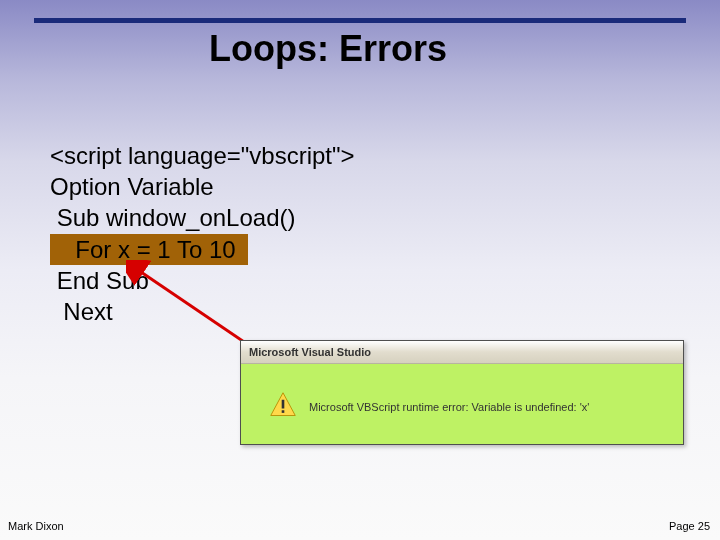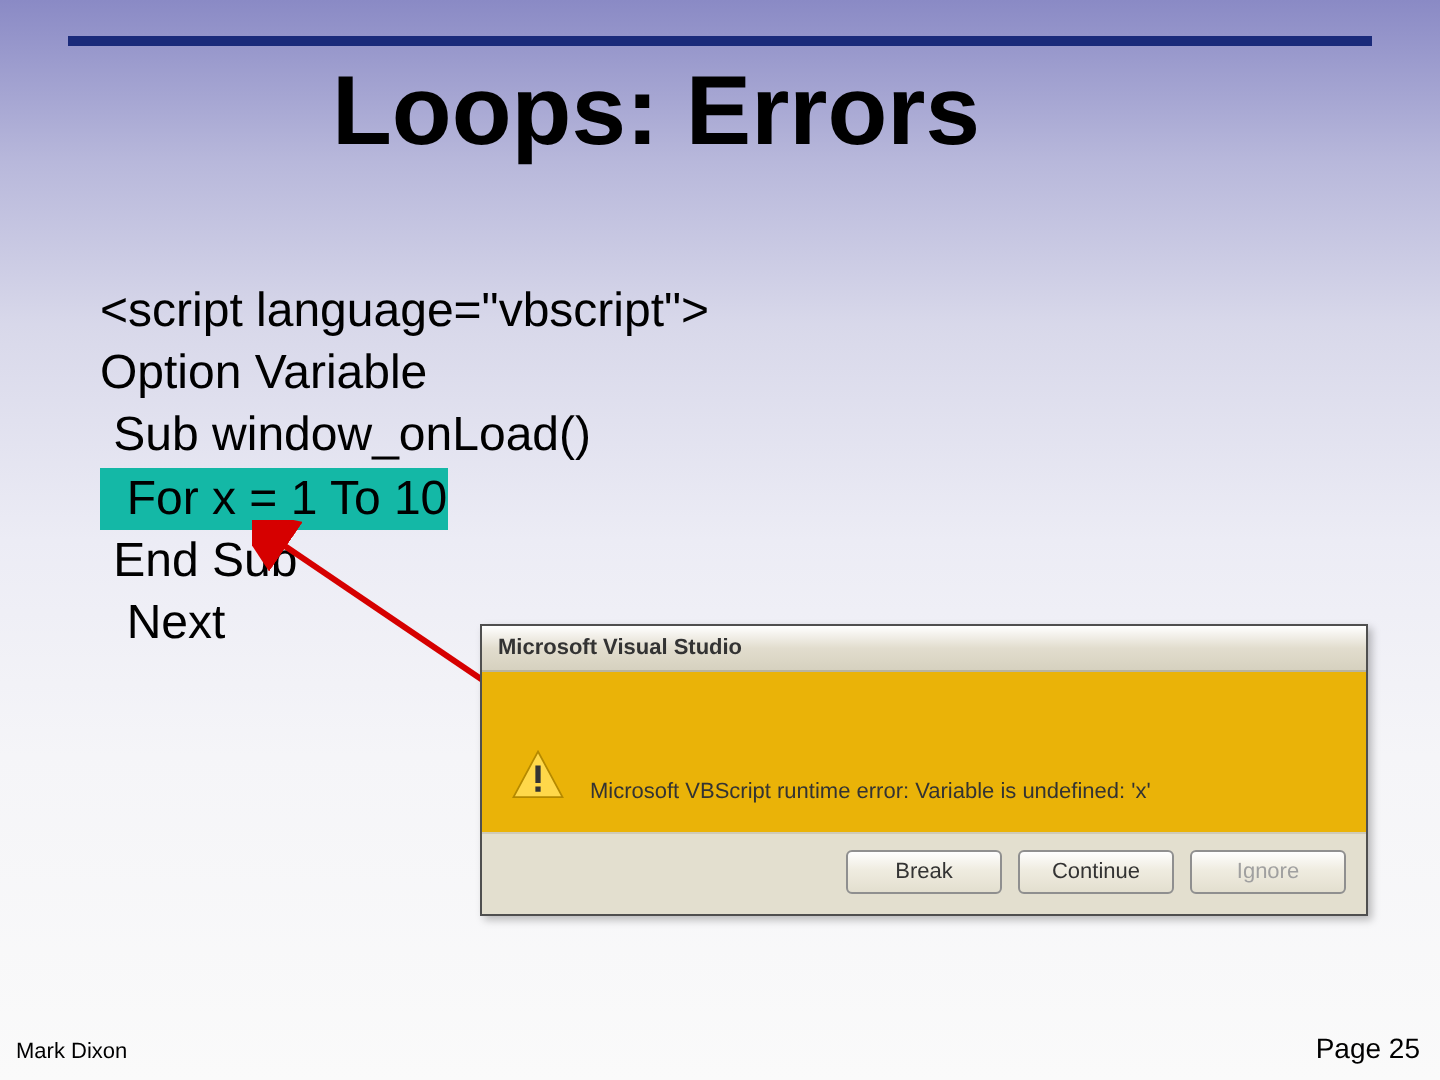--- a/index.html
+++ b/index.html
@@ -18,69 +18,70 @@
     right: 34px;
     height: 5px;
     background: #1a2a7a;
   }
   .title {
     position: absolute;
     top: 28px;
     left: 0;
     width: 656px;
     text-align: center;
-    font-size: 49px;
+    font-size: 36px;
     font-weight: bold;
     color: #000;
   }
   .code {
     position: absolute;
     top: 140px;
     left: 50px;
     font-size: 24px;
     line-height: 1.3;
     color: #000;
   }
   .code .line { white-space: pre; }
   .hl {
     display: inline-block;
-    background: #14b8a6;
-    padding: 0 0px;
+    background: #a16207;
+    padding: 0 12px;
   }
   .arrow-svg {
     position: absolute;
     top: 260px;
     left: 126px;
     width: 160px;
     height: 110px;
     pointer-events: none;
   }
   .dialog {
     position: absolute;
-    top: 312px;
+    top: 340px;
     left: 240px;
     width: 444px;
-    background: #eab308;
+    background: #bef264;
     border: 1px solid #4f4f4f;
     box-shadow: 2px 2px 4px rgba(0,0,0,0.25);
     font-family: Tahoma, sans-serif;
     font-size: 11px;
   }
   .dialog-titlebar {
     background: linear-gradient(180deg, #ffffff 0%, #e2ddce 50%, #d6d1bf 100%);
     border-bottom: 1px solid #b8b4a1;
     padding: 5px 8px;
     font-weight: bold;
     color: #333;
   }
   .dialog-body {
     display: flex;
-    align-items: flex-end;
+    align-items: center;
     padding: 16px 14px 14px 14px;
     min-height: 80px;
+    margin-left: 14px;
   }
   .warn-icon {
     width: 28px;
     height: 28px;
     flex: 0 0 auto;
     margin-right: 12px;
     position: relative;
   }
   .warn-icon svg { display: block; }
   .dialog-msg {
@@ -113,21 +114,21 @@
     position: absolute;
     bottom: 8px;
     left: 8px;
     font-size: 11px;
     color: #000;
   }
   .footer-right {
     position: absolute;
     bottom: 8px;
     right: 10px;
-    font-size: 14px;
+    font-size: 11px;
     color: #000;
   }
 </style>
 </head>
 <body>
 
 <div class="topbar"></div>
 
 <div class="title">Loops: Errors</div>
 
@@ -155,21 +156,16 @@
   <div class="dialog-body">
     <div class="warn-icon">
       <svg viewBox="0 0 32 32">
         <polygon points="16,2 30,28 2,28" fill="#ffd84a" stroke="#b58900" stroke-width="1"></polygon>
         <rect x="14.5" y="10" width="3" height="10" fill="#333"></rect>
         <rect x="14.5" y="22" width="3" height="3" fill="#333"></rect>
       </svg>
     </div>
     <div class="dialog-msg">Microsoft VBScript runtime error: Variable is undefined: 'x'</div>
   </div>
-  <div class="dialog-buttons">
-    <button class="dlg-btn">Break</button>
-    <button class="dlg-btn">Continue</button>
-    <button class="dlg-btn disabled">Ignore</button>
-  </div>
 </div>
 
 <div class="footer-left">Mark Dixon</div>
 <div class="footer-right">Page 25</div>
 
 </body></html>

